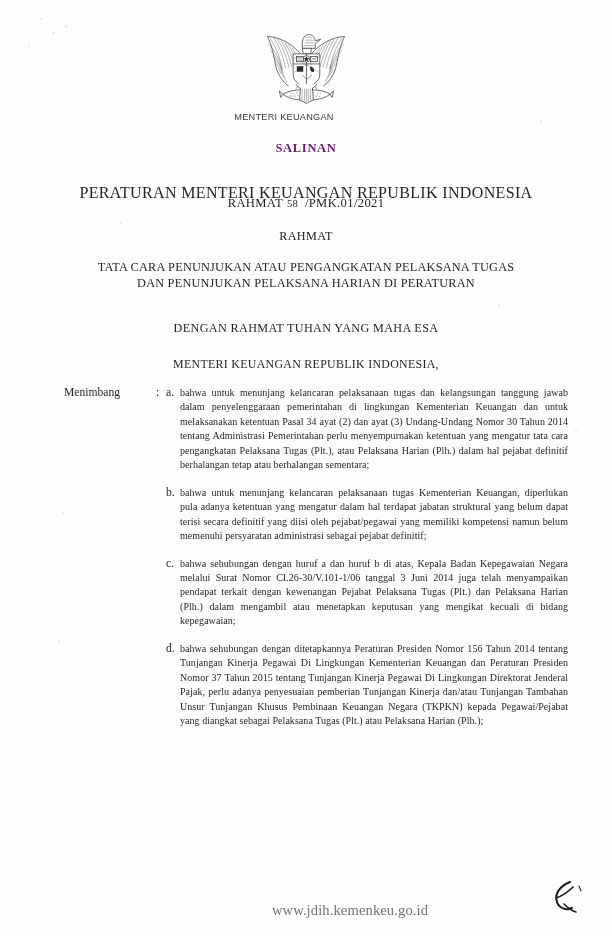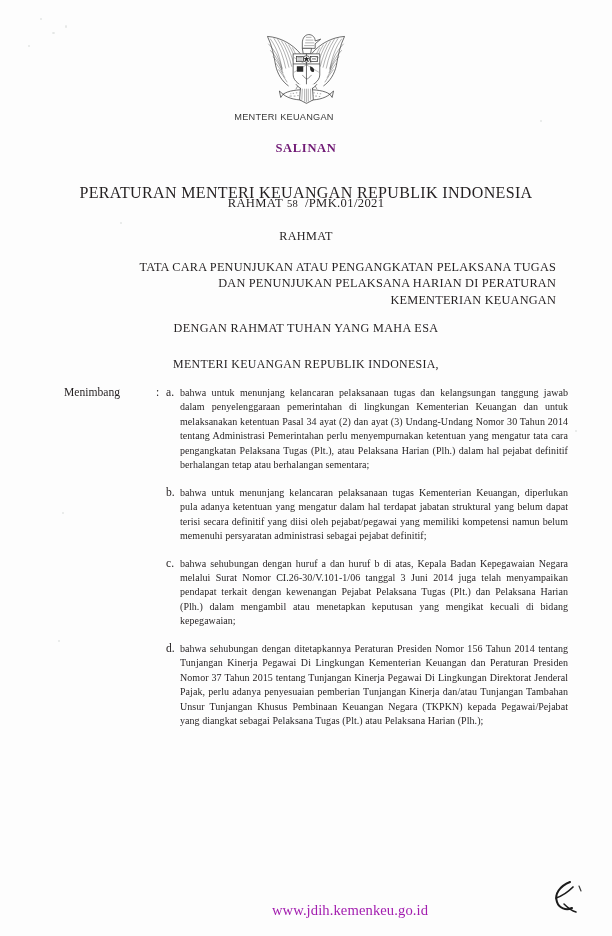--- a/index.html
+++ b/index.html
@@ -93,21 +93,21 @@
     top: 229px;
     font-size: 12.2px;
     letter-spacing: .35px;
   }
   .t-subject {
     top: 259px;
     font-size: 12.3px;
     line-height: 16.4px;
     letter-spacing: .2px;
   }
-  .t-subject div { white-space: nowrap; text-align: right; }
+  .t-subject div { white-space: nowrap; }
   .t-rahmat {
     top: 321px;
     font-size: 12.2px;
     letter-spacing: .35px;
   }
   .t-menteri {
     top: 357px;
     font-size: 11.9px;
     letter-spacing: .3px;
   }
@@ -167,21 +167,21 @@
     position: absolute;
     top: 902px;
     left: 0;
     width: 612px;
     text-align: center;
     padding-left: 88px;
     box-sizing: border-box;
     font-family: "Liberation Serif", "DejaVu Serif", serif;
     font-size: 14.6px;
     letter-spacing: .1px;
-    color: #a21caf;
+    color: #737373;
   }
   .pen-mark {
     position: absolute;
     top: 878px;
     left: 540px;
     width: 56px;
     height: 52px;
   }
 </style>
 </head>
@@ -283,21 +283,20 @@
 
   <div class="ctr t-nomor">
     <span>RAHMAT</span><span class="numval">58</span><span>/PMK.01/2021</span>
   </div>
 
   <div class="ctr t-tentang">RAHMAT</div>
 
   <div class="ctr t-subject">
     <div>TATA CARA PENUNJUKAN ATAU PENGANGKATAN PELAKSANA TUGAS</div>
     <div>DAN PENUNJUKAN PELAKSANA HARIAN DI PERATURAN</div>
-    <div>KEMENTERIAN KEUANGAN</div>
   </div>
 
   <div class="ctr t-menteri">MENTERI KEUANGAN REPUBLIK INDONESIA,</div>
   <div class="ctr t-rahmat">DENGAN RAHMAT TUHAN YANG MAHA ESA</div>
 
   <div class="considering">
     <div class="cons-row">
       <div class="cons-label">Menimbang</div>
       <div class="cons-colon">:</div>
       <div class="cons-items">

